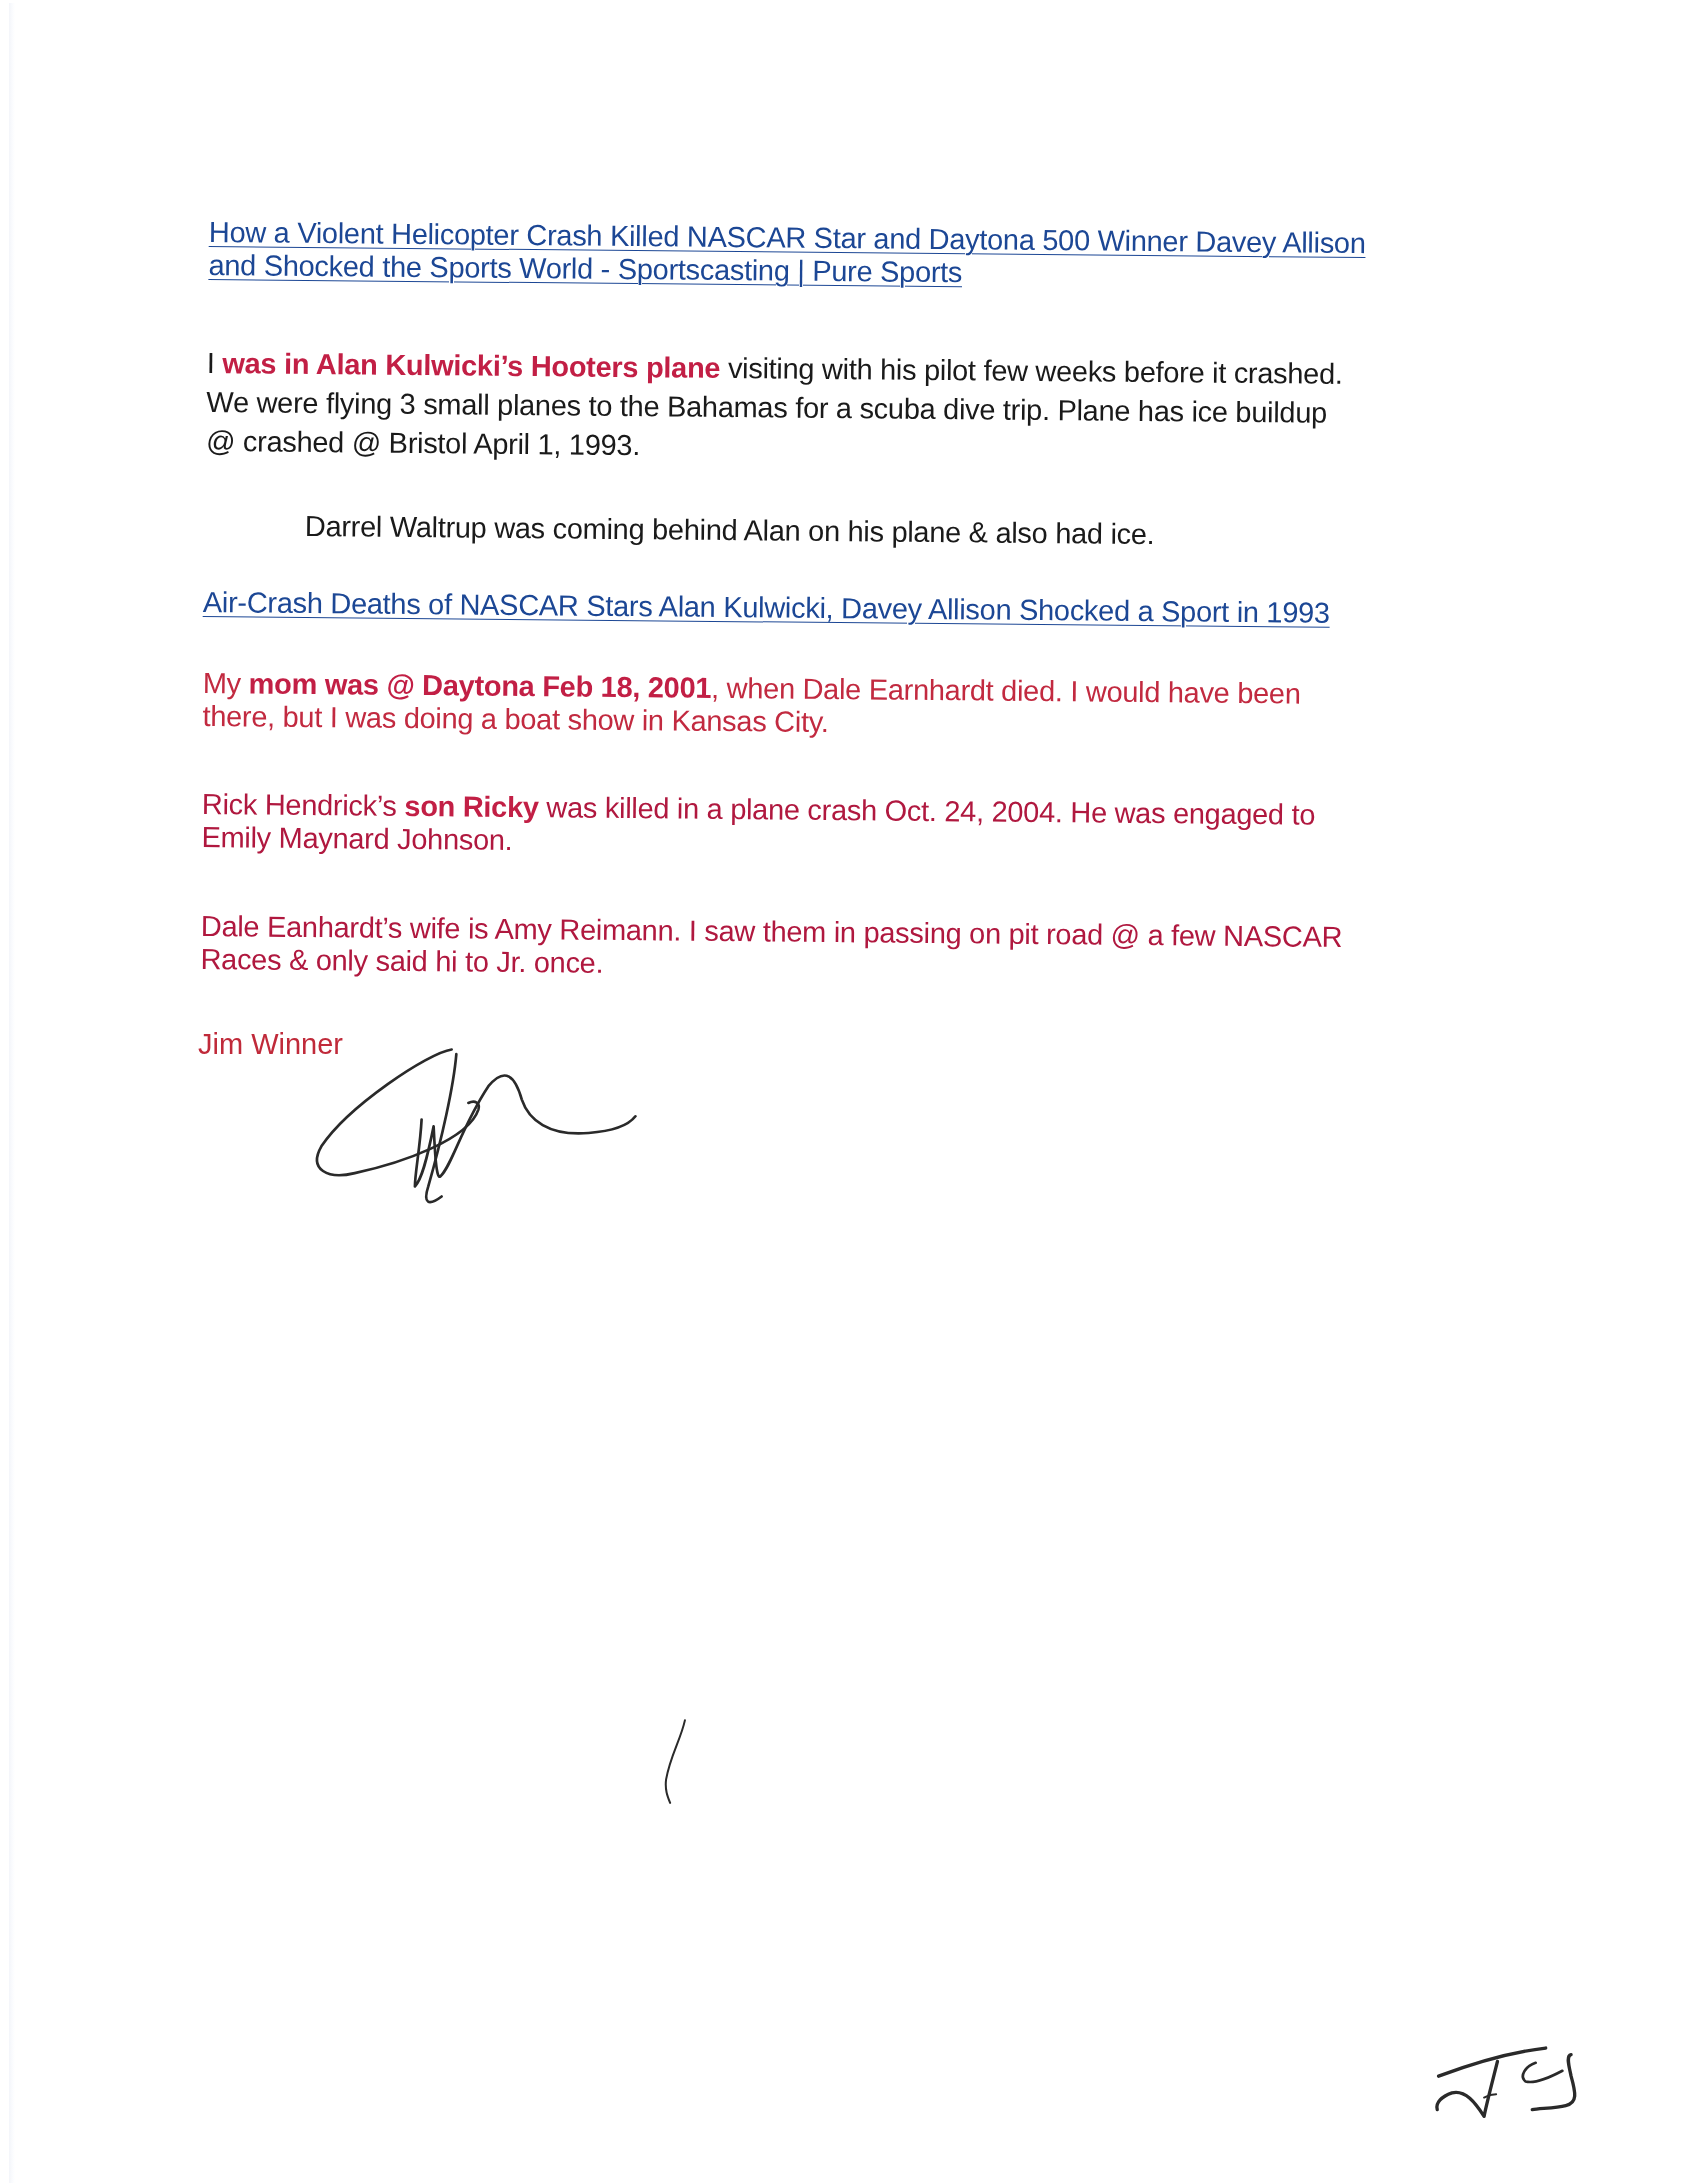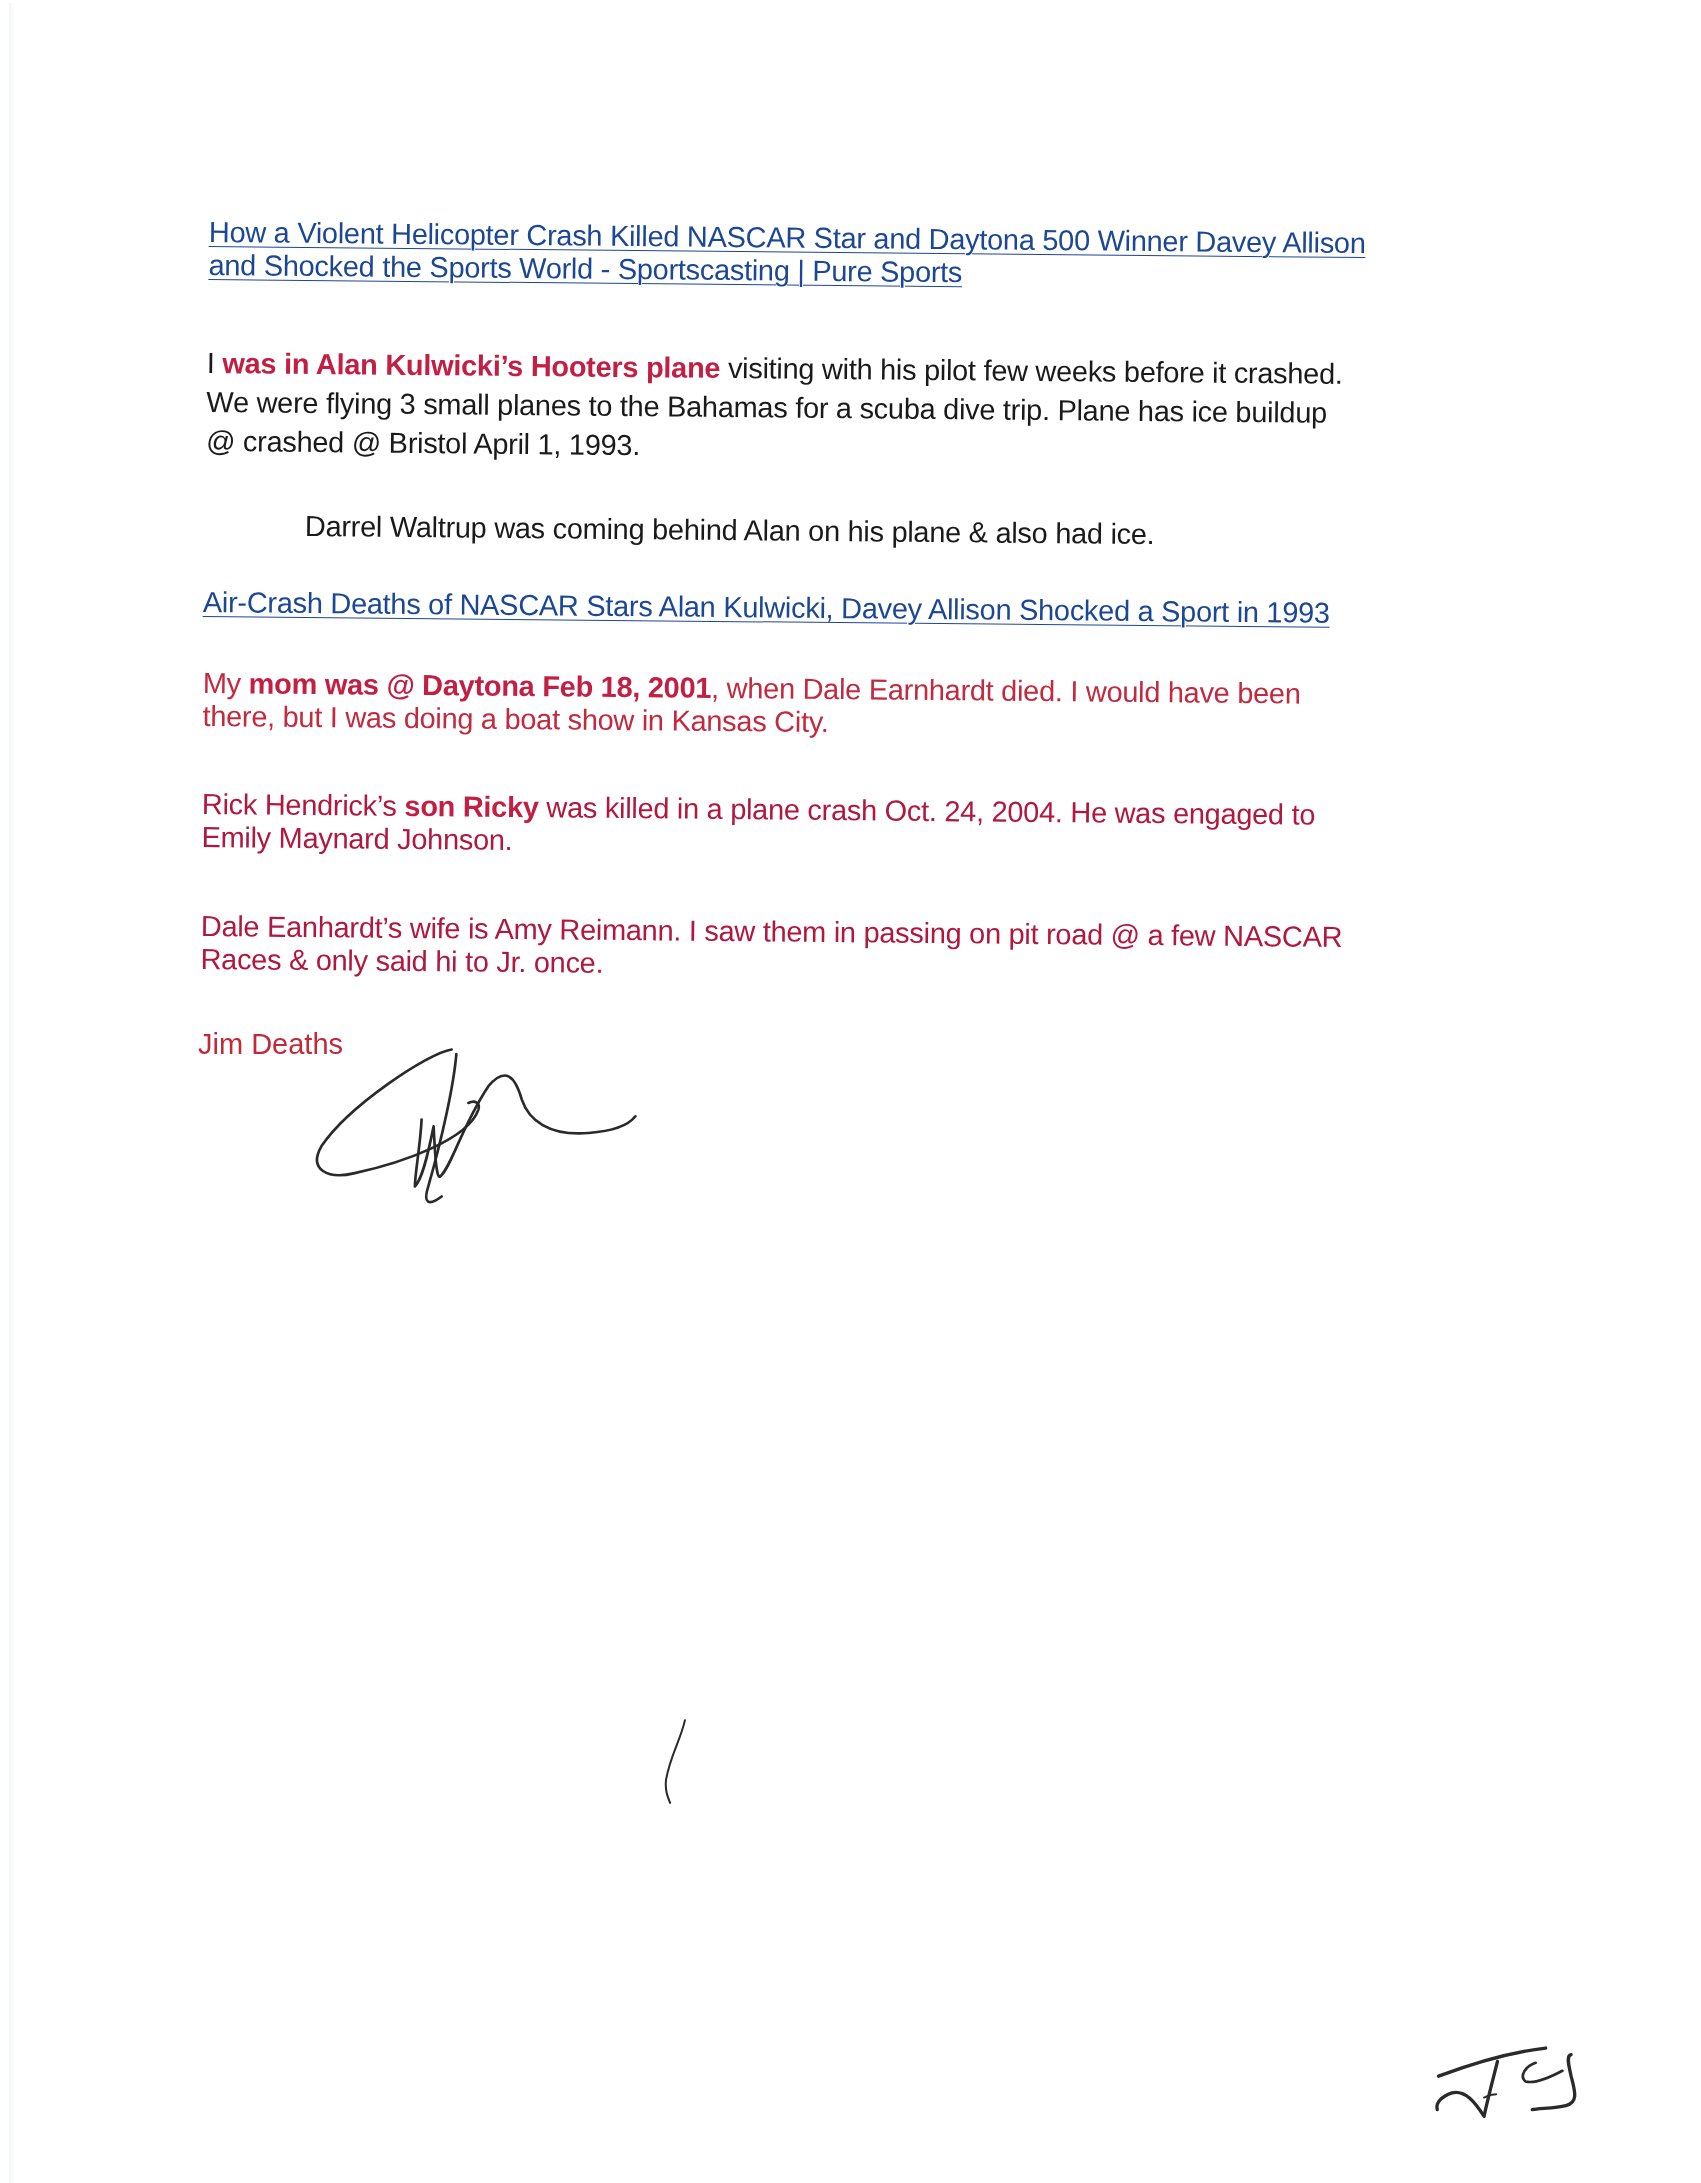--- a/index.html
+++ b/index.html
@@ -108,21 +108,21 @@
       <span>Rick Hendrick’s </span><span class="bold-red">son Ricky</span><span> was killed in a plane crash Oct. 24, 2004.   He was engaged to</span>
     </span>
     <span class="line">Emily Maynard Johnson.</span>
   </div>
 
   <div class="block maroon" style="left:201px; top:907px; transform: rotate(0.55deg); transform-origin: left top;">
     <span class="line">Dale Eanhardt’s wife is Amy Reimann.  I saw them in passing on pit road @ a few NASCAR</span>
     <span class="line">Races &amp; only said hi to Jr. once.</span>
   </div>
 
-  <div class="sig-name">Jim Deaths</div>
+  <div class="sig-name">Jim Winner</div>
 
   <svg class="ink" style="left:308px; top:1043px;" width="441" height="174" viewBox="0 0 660 260">
     <path stroke-width="4" d="M215 5 C 180 10, 60 90, 20 150 C 0 185, 30 200, 70 190 C 140 175, 240 140, 255 95 C 258 85, 250 80, 240 85"></path>
     <path stroke-width="4" d="M222 12 C 218 60, 200 140, 180 210 C 172 235, 180 240, 200 225"></path>
     <path stroke-width="4" d="M170 110 C 168 150, 160 190, 160 210 C 170 200, 178 170, 188 120 C 190 160, 192 200, 198 195 C 215 180, 230 120, 270 60 C 295 30, 310 45, 320 80 C 330 110, 360 135, 420 130 C 460 127, 480 118, 490 105"></path>
   </svg>
 
   <svg class="ink" style="left:662px; top:1716px;" width="27" height="94" viewBox="0 0 40 140">
     <path stroke-width="3" d="M34 2 C 28 30, 12 55, 6 90 C 4 105, 8 115, 12 125"></path>
   </svg>

